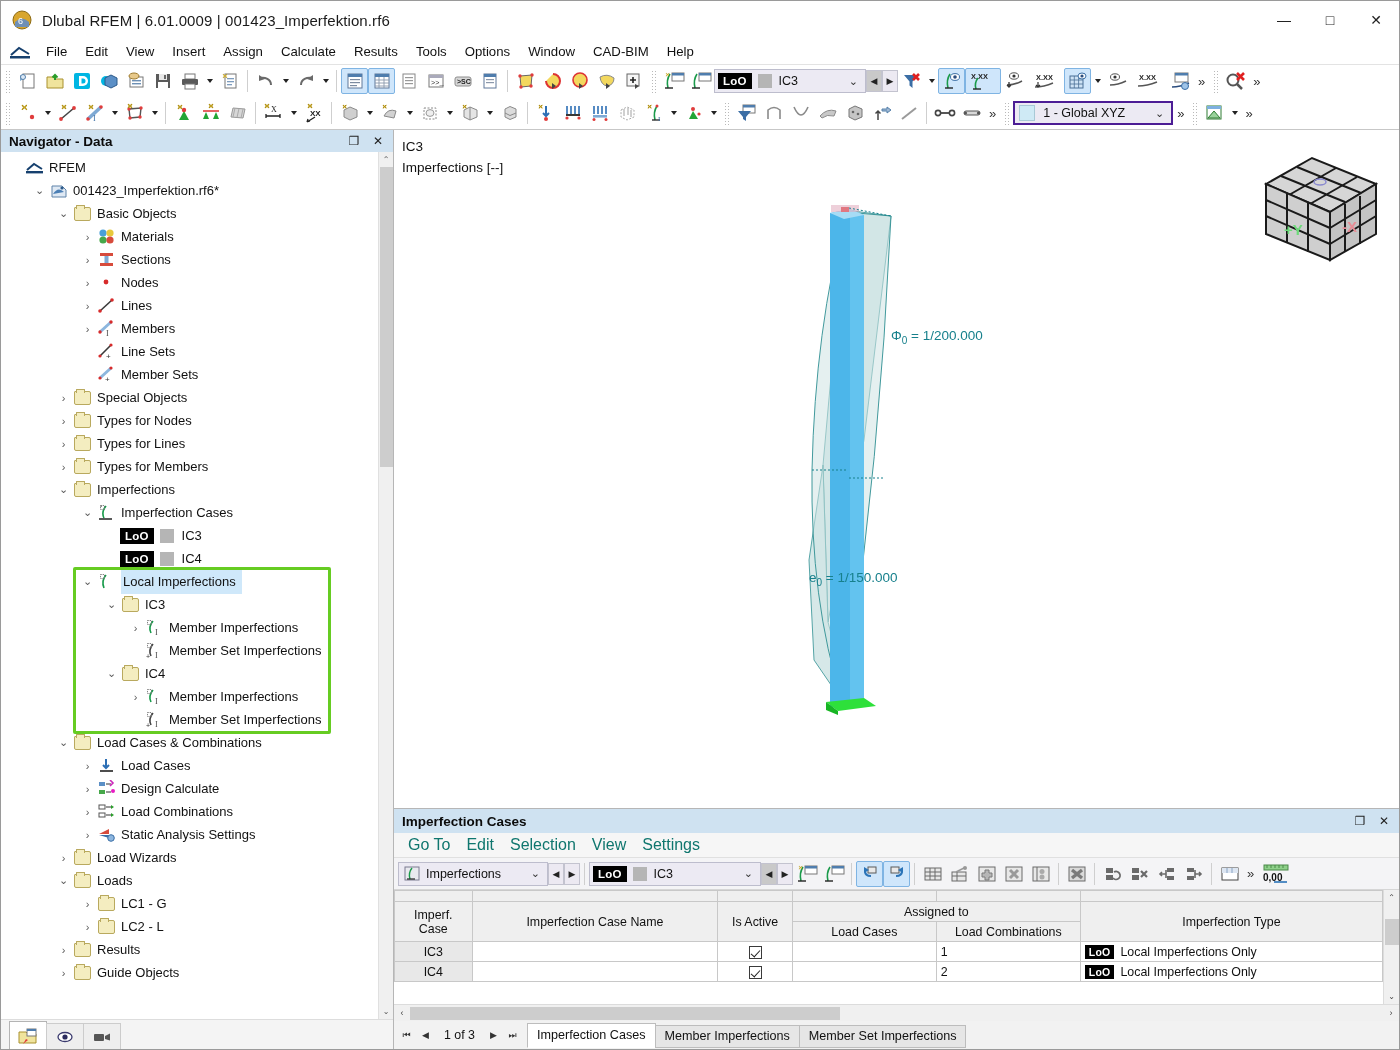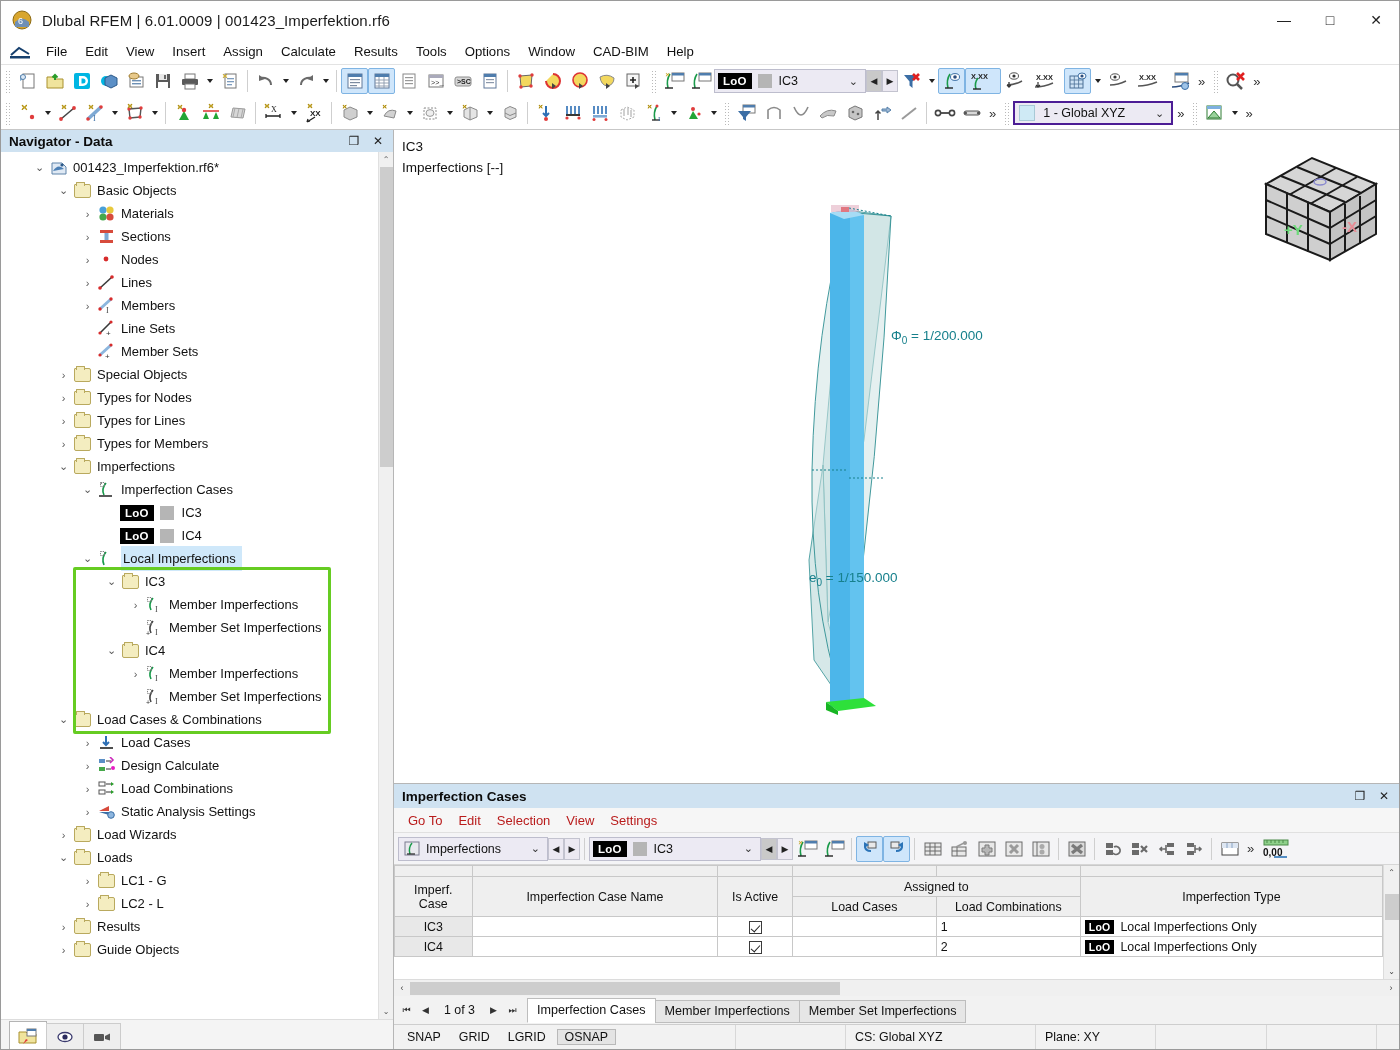--- a/index.html
+++ b/index.html
@@ -118,21 +118,21 @@
   
   .tablepanel { height: 240px; flex: 0 0 240px; display: flex; flex-direction: column; background:#f2f2f2; }
   .tp-head { height: 24px; flex: 0 0 24px; background: #cfe2f1; display: flex; align-items: center;
              padding: 0 4px 0 8px; }
   .tp-head .t { font-weight: bold; font-size: 13.5px; color: #0b0b0b; }
   .tp-head .acts { margin-left:auto; display:flex; gap:2px; }
   .tp-head .acts div { width: 22px; height:20px; display:flex;align-items:center;justify-content:center;
                        font-size:12px;color:#222;}
   .tp-menu { height: 25px; flex: 0 0 25px; background: #f6f6f6; display: flex; align-items:center;
              padding-left: 6px; border-bottom: 1px solid #e0e0e0;}
-  .tp-menu .mi { padding: 2px 8px; font-size: 13px; color: #b91c1c; }
+  .tp-menu .mi { padding: 2px 8px; font-size: 16px; color: #0f766e; }
   .tp-tools { height: 32px; flex: 0 0 32px; background: #f4f4f6; display: flex; align-items: center;
               padding-left: 4px; border-bottom: 1px solid #d6d6d6; }
 
   .grid-wrap { flex: 1 1 auto; display: flex; flex-direction: column; background:#fff; min-height:0;}
   table.grid { border-collapse: collapse; width: 100%; table-layout: fixed; font-size: 12.4px; }
   table.grid th, table.grid td { border: 1px solid #c8c8c8; padding: 0 4px; height: 20px; }
   table.grid thead th { background: #efefef; font-weight: normal; color: #111; text-align: center; }
   table.grid tbody td { background: #fff; color: #111; text-align: left; }
   table.grid tbody td.idx { background: #e8e8e8; text-align: center; }
   table.grid tbody td.ctr { text-align: center; }
@@ -722,20 +722,30 @@
     <div class="navigator">
       <div class="nav-head">
         <span class="t">Navigator - Data</span>
         <div class="acts">
           <div>❐</div>
           <div>✕</div>
         </div>
       </div>
       <div class="nav-tree-wrap">
         <div class="nav-tree" id="nav-tree">
+            <div class="tr" style="padding-left: 6px;">
+              <span class="exp"></span>
+              <span class="ic">
+                <svg width="19" height="15" viewBox="0 0 19 15">
+                  <path d="M2 10 L9 4 L17 9" stroke="#16406e" stroke-width="2" fill="none"></path>
+                  <rect x="1" y="11" width="17" height="2.4" fill="#16406e"></rect>
+                </svg>
+              </span>
+              <span class="lbl">RFEM</span>
+            </div>
             <div class="tr bold" style="padding-left: 30px;">
               <span class="exp">⌄</span>
               <span class="ic">
                 <svg width="19" height="17" viewBox="0 0 19 17">
                   <path d="M3 4 h10 l4 4 v7 H3z" fill="#dfe9f4" stroke="#5e83a9"></path>
                   <path d="M4 12 Q9 4 15 10" fill="#4b7fb5"></path>
                   <circle cx="13" cy="6" r="1.6" fill="#2d5a8a"></circle>
                 </svg>
               </span>
               <span class="lbl">001423_Imperfektion.rf6*</span>
@@ -1381,31 +1391,16 @@
             <div class="pb">⏭</div>
           </div>
           <div id="grid-tabs" style="display:flex;align-items:flex-end">
               <div class="gtab active">Imperfection Cases</div>
               <div class="gtab">Member Imperfections</div>
               <div class="gtab">Member Set Imperfections</div>
             </div>
         </div>
       </div>
 
-      <div class="statusbar">
-        <div class="sb-cell" style="border-right:none; gap:4px; padding-left:6px;" id="sb-toggles">
-            <div class="sb-toggle">SNAP</div>
-            <div class="sb-toggle">GRID</div>
-            <div class="sb-toggle">LGRID</div>
-            <div class="sb-toggle on">OSNAP</div>
-          </div>
-        <div class="sb-grow" style="min-width:60px"></div>
-        <div class="sb-grow" style="min-width:110px"></div>
-        <div class="sb-cell" style="min-width:190px">CS: Global XYZ</div>
-        <div class="sb-cell" style="min-width:120px">Plane: XY</div>
-        <div class="sb-grow" style="min-width:90px"></div>
-        <div class="sb-grow" style="min-width:90px"></div>
-        <div class="sb-cell" style="border-right:none;width:22px"></div>
-      </div>
 
     </div>
   </div>
 </div>
 
 </body></html>

